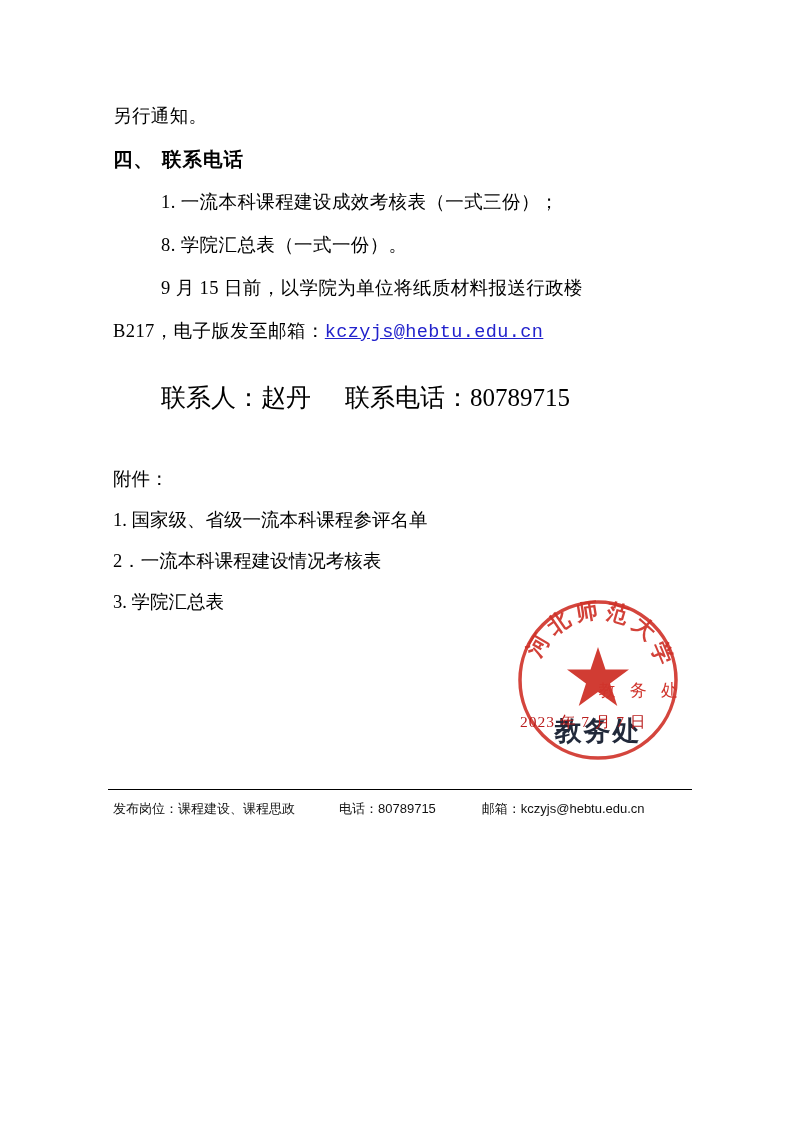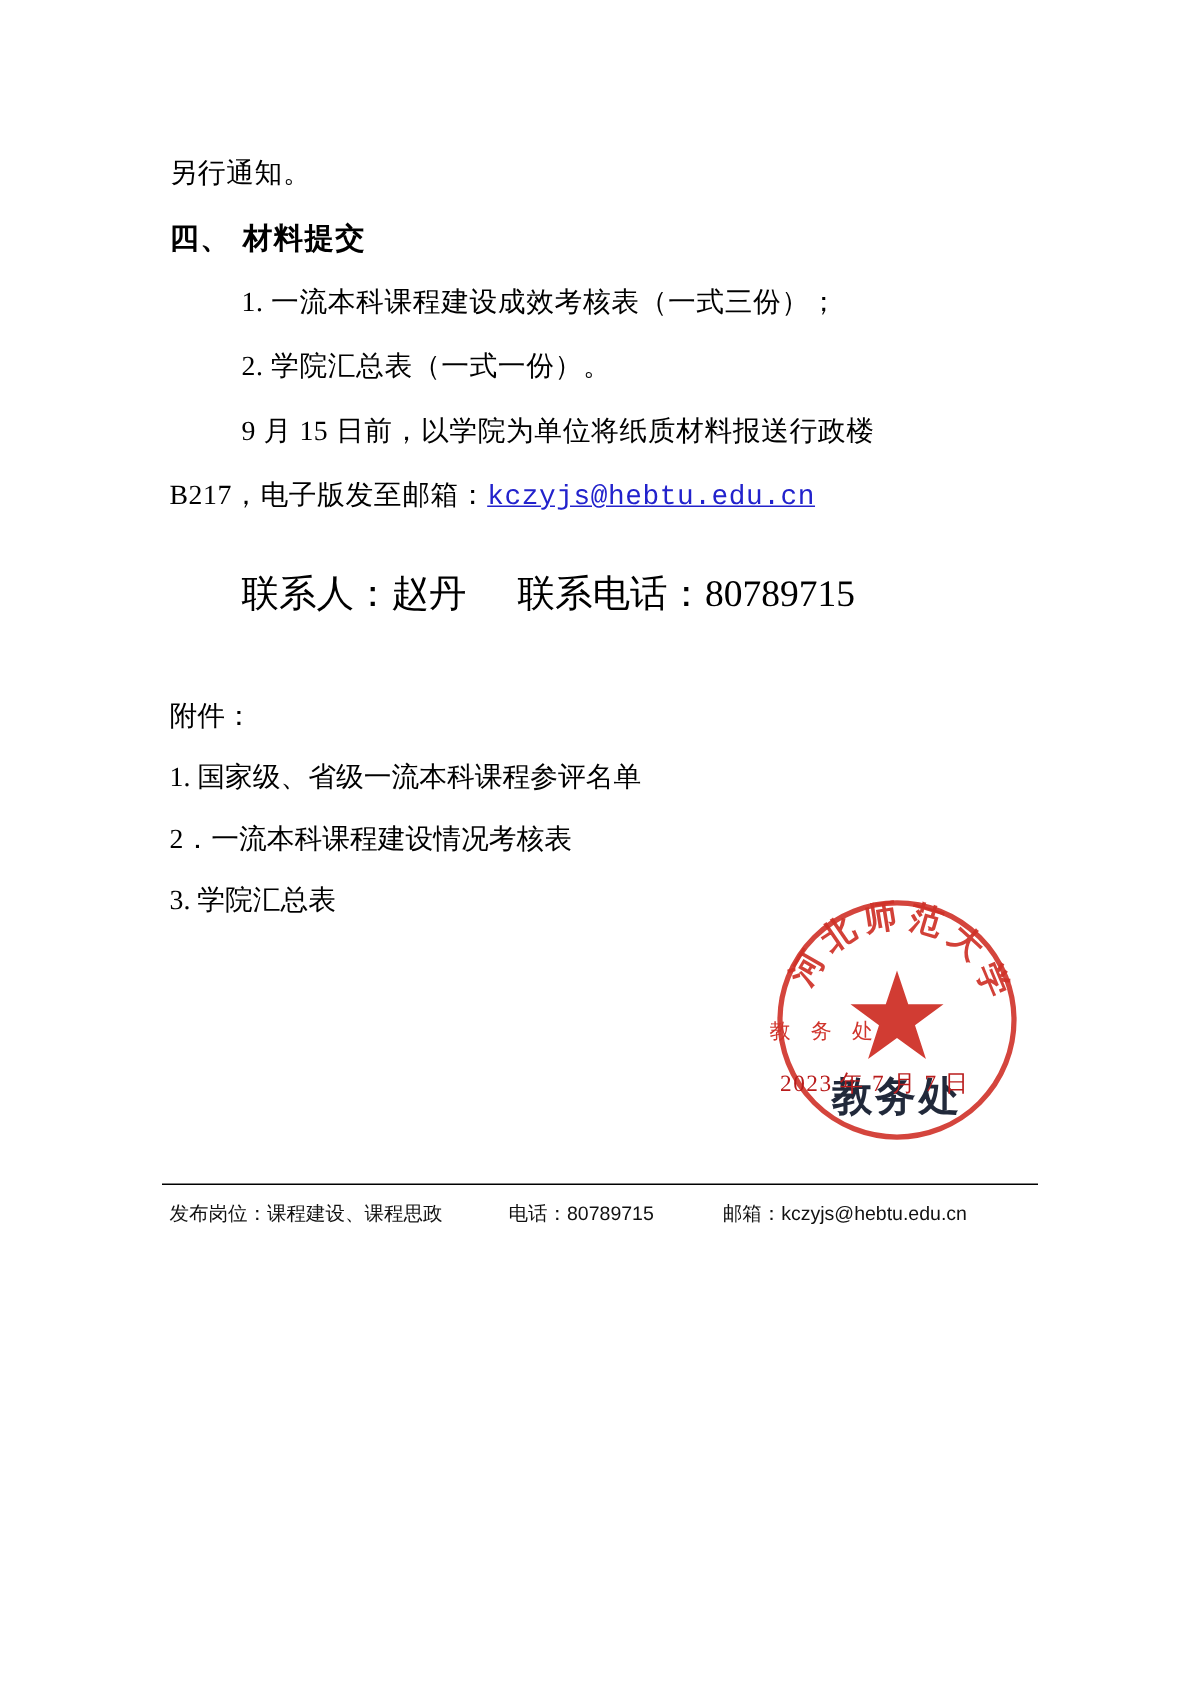--- a/index.html
+++ b/index.html
@@ -77,23 +77,23 @@
     left: 0; top: 0;
     width: 170px;
     height: 170px;
   }
   .seal svg { display: block; }
   .seal-inner-text {
     position: absolute;
     left: 0;
     top: 84px;
     width: 170px;
-    text-align: left;
+    text-align: right;
     color: #d0342c;
-    font-size: 14px;
+    font-size: 17px;
     letter-spacing: 5px;
     font-family: "Liberation Serif", "DejaVu Serif", serif;
   }
   .seal-bottom-text {
     position: absolute;
     left: 0;
     top: 118px;
     width: 170px;
     text-align: center;
     color: #0f172a;
@@ -137,25 +137,25 @@
 </head>
 <body>
 
 <div class="page">
 
   <div class="content">
 
     <div class="line indent1">另行通知。</div>
 
     <div class="heading">
-      <span class="num">四、</span><span>材料提交</span>
+      <span class="num">四、</span><span>联系电话</span>
     </div>
 
     <div class="line indent2">1. 一流本科课程建设成效考核表（一式三份）；</div>
-    <div class="line indent2">2. 学院汇总表（一式一份）。</div>
+    <div class="line indent2">8. 学院汇总表（一式一份）。</div>
 
     <div class="line indent2">9 月 15 日前，以学院为单位将纸质材料报送行政楼</div>
 
     <div class="line indent1">
       <span>B217，电子版发至邮箱：</span><a class="link" href="#">kczyjs@hebtu.edu.cn</a>
     </div>
 
     <div class="gap-sm"></div>
 
     <div class="contact">

